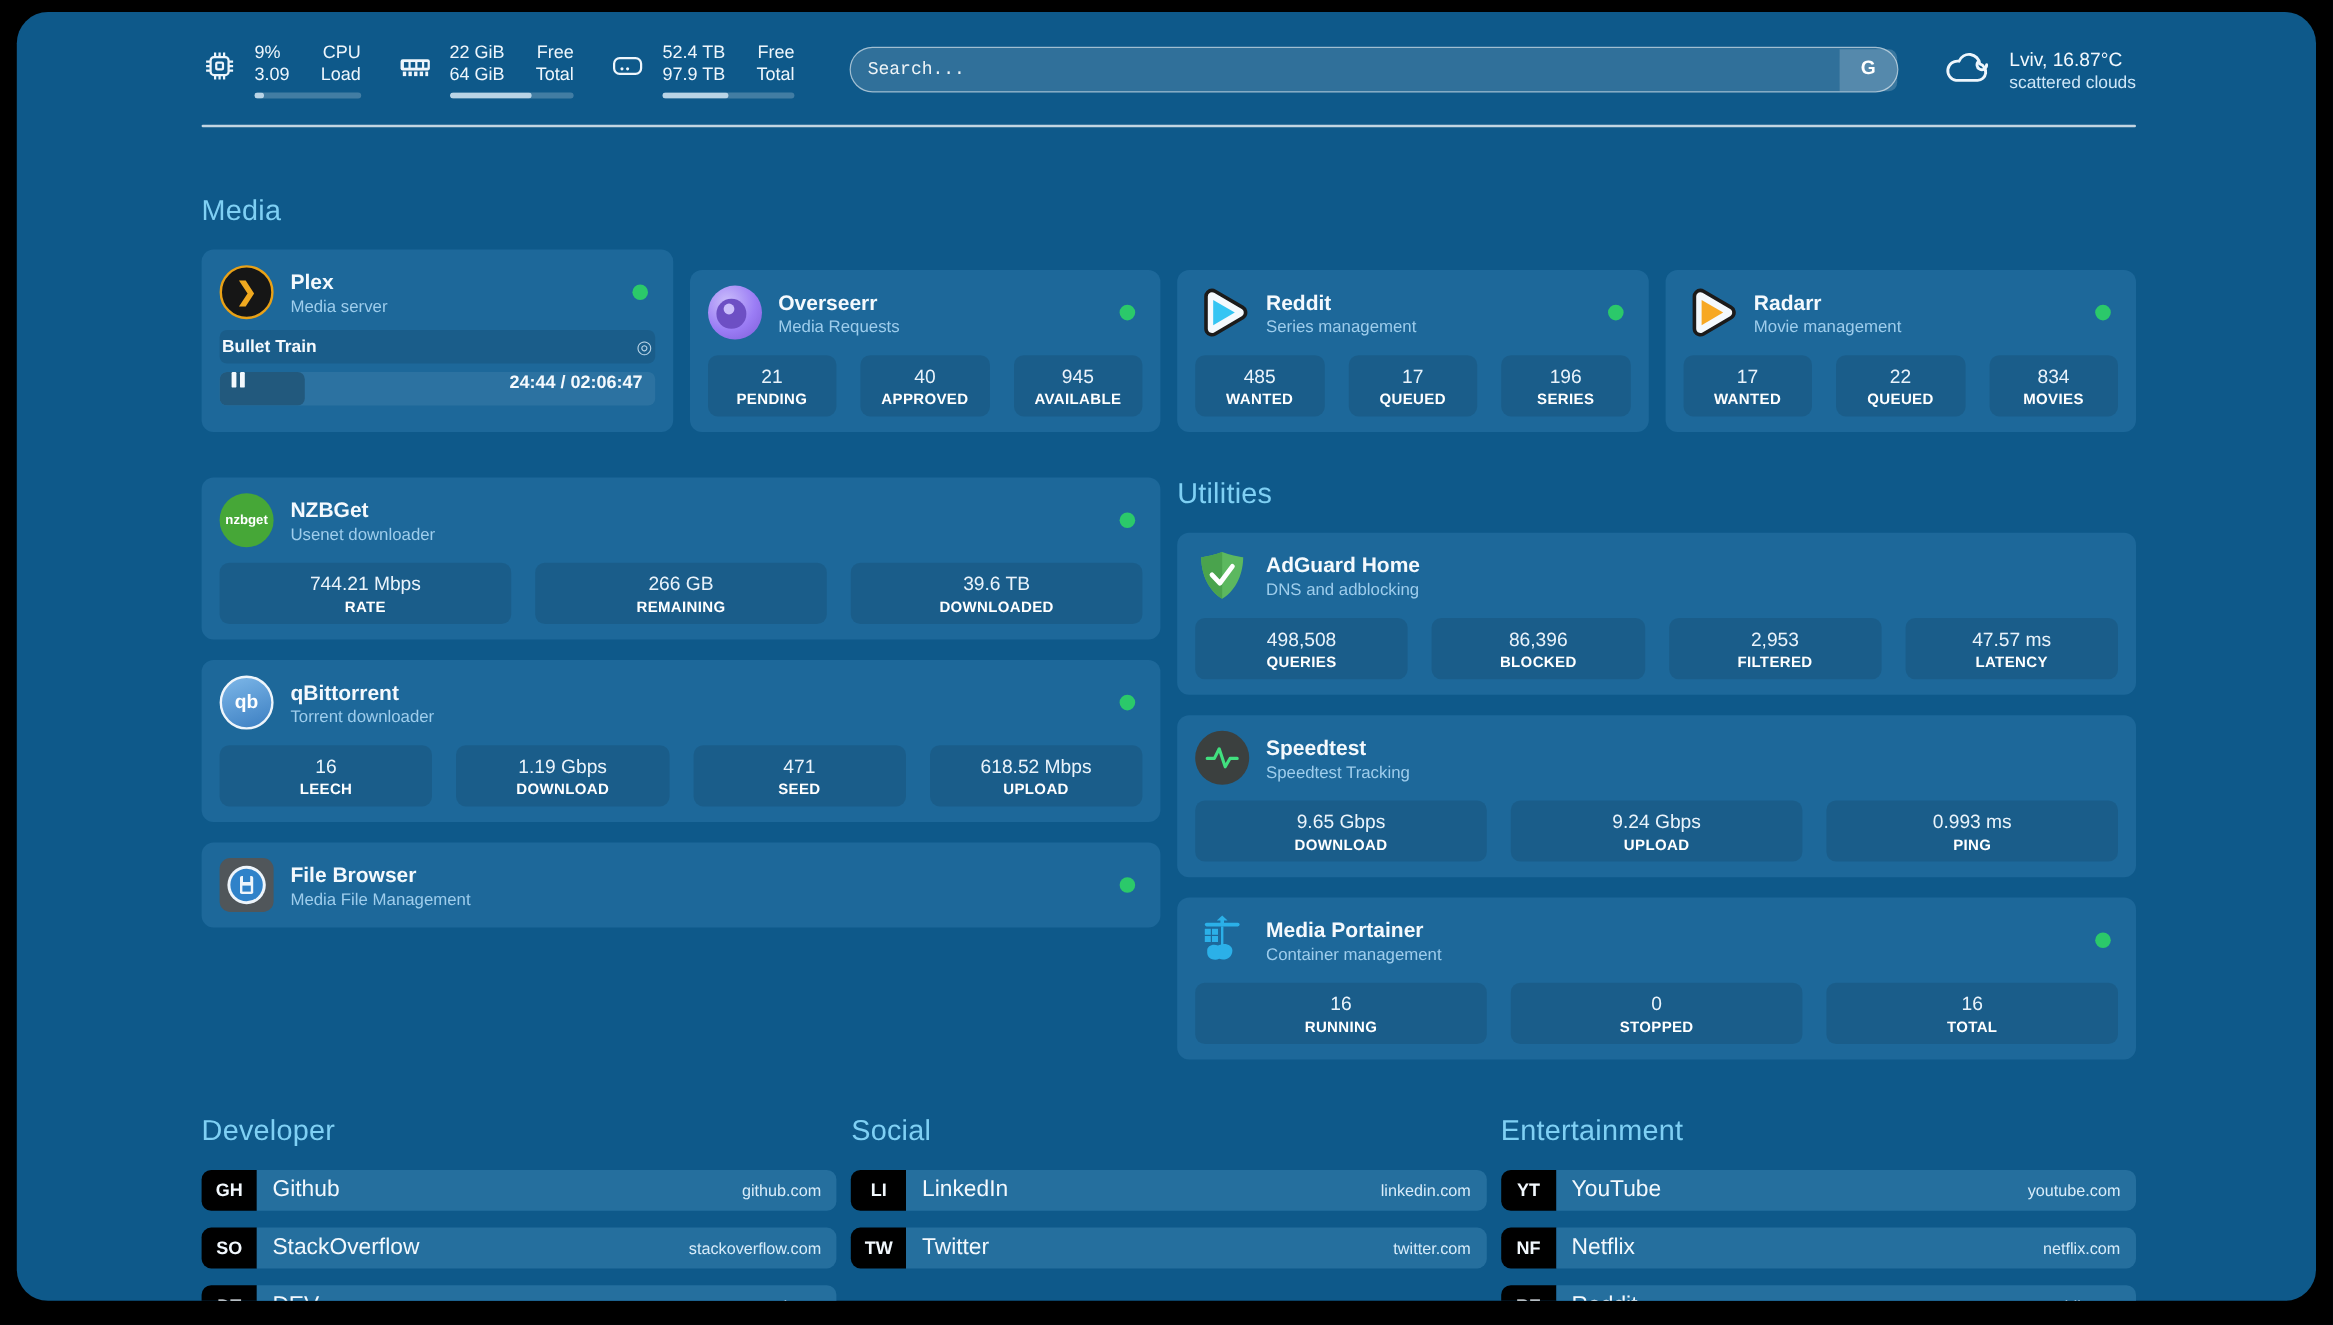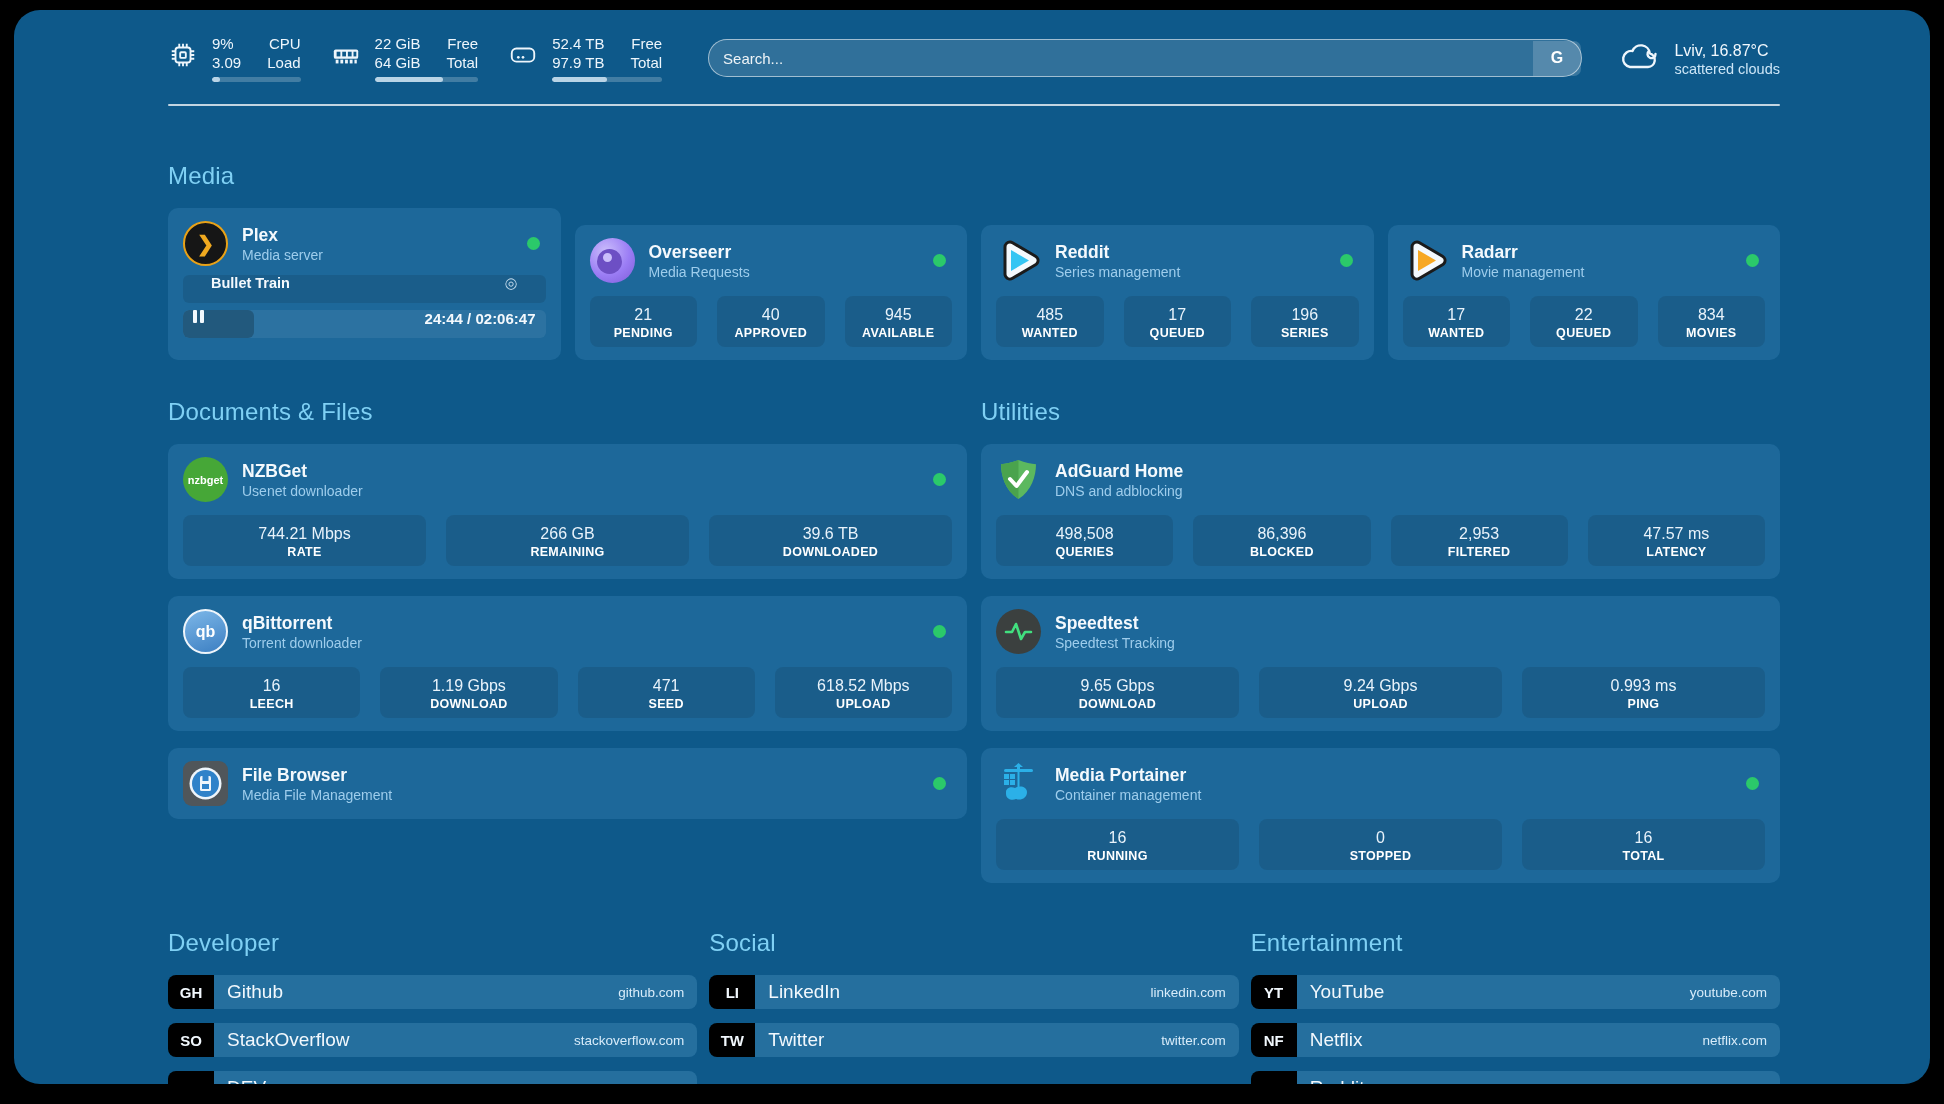--- a/index.html
+++ b/index.html
@@ -21,21 +21,21 @@
   .syscol { display:flex; flex-direction:column; }
   .syscol.right { text-align:right; }
   .sysbar { margin-top:5px; height:5px; border-radius:3px; background:rgba(255,255,255,0.22); overflow:hidden; }
   .sysbar .fill { height:100%; border-radius:3px; background:#b9d4e6; }
 
   .searchwrap { flex:1; margin:0 38px 0 16px; position:relative; height:38px; }
   .search {
     width:100%; height:100%; background:rgba(255,255,255,0.14);
     border:1.5px solid rgba(255,255,255,0.55); border-radius:19px;
     color:#f2f8fd; font-size:15px; padding:0 44px 0 14px; outline:none;
-    font-family:Liberation Sans, sans-serif;
+    font-family:Liberation Mono, monospace;
   }
   .search::placeholder { color:rgba(255,255,255,0.92); }
   .engine-btn {
     position:absolute; right:1.5px; top:1.5px; bottom:1.5px; width:48px;
     background:rgba(255,255,255,0.18); border:none; border-radius:0 7px 7px 0;
     color:#fff; font-size:16px; font-weight:bold; cursor:pointer;
     font-family:"Liberation Sans", sans-serif;
   }
   .weather { display:flex; align-items:center; gap:12px; }
   .weather svg { width:42px; height:34px; }
@@ -61,21 +61,21 @@
   .subtitle { color:#9ecdec; font-size:14px; line-height:18px; }
   .dot { width:13px; height:13px; border-radius:50%; background:#2bc96a; margin-right:6px; flex:0 0 auto; }
 
   .stats { display:flex; gap:20px; margin-top:13px;justify-content:space-between; }
   .stat { flex:1; background:rgba(0,0,0,0.10); border-radius:8px; padding:8px 4px 7px; text-align:center; }
   .stat-value { color:#e9f3fb; font-size:16px; line-height:21px; }
   .stat-label { color:#ffffff; font-size:12.5px; font-weight:bold; letter-spacing:0.3px; margin-top:1px; }
 
   
   .media-row { margin-top:9px; height:28px; background:rgba(0,0,0,0.10); border-radius:6px;
-    display:flex; padding:0 28px; position:relative; overflow:hidden; }
+    display:flex; align-items:center; padding:0 2px; position:relative; overflow:hidden; }
   .media-row .mtitle { color:#f4f9fd; font-size:14.5px; font-weight:600; flex:1; }
   .cam { color:#bcd6e8; font-size:15px; line-height:1; cursor:pointer; }
   .media-progress { margin-top:7px; height:28px; background:rgba(255,255,255,0.07); border-radius:6px;
     position:relative; overflow:hidden; display:flex; padding:0 10px; }
   .media-progress .pfill { position:absolute; left:0; top:0; bottom:0; background:rgba(0,0,0,0.22); border-radius:6px; }
   .pause { position:relative; width:14px; height:13px; display:flex; gap:3px; cursor:pointer; }
   .pause i { width:4px; height:13px; background:#f2f8fd; border-radius:1px; }
   .ptime { position:relative; margin-left:auto; color:#f4f9fd; font-size:15px; font-weight:600; }
 
   
@@ -328,21 +328,20 @@
           </div>
         </div>
       </div>
 
     </div>
   </div>
 
   <div class="grid-mid">
 
     <div>
-      <h2 class="sec colhead">Documents &amp; Files</h2>
 
       <div class="card">
         <div class="card-head">
           <span class="app-icon ic-circle-green">nzbget</span>
           <div class="titles">
             <div class="title">NZBGet</div>
             <div class="subtitle">Usenet downloader</div>
           </div>
           <span class="dot"></span>
         </div>

